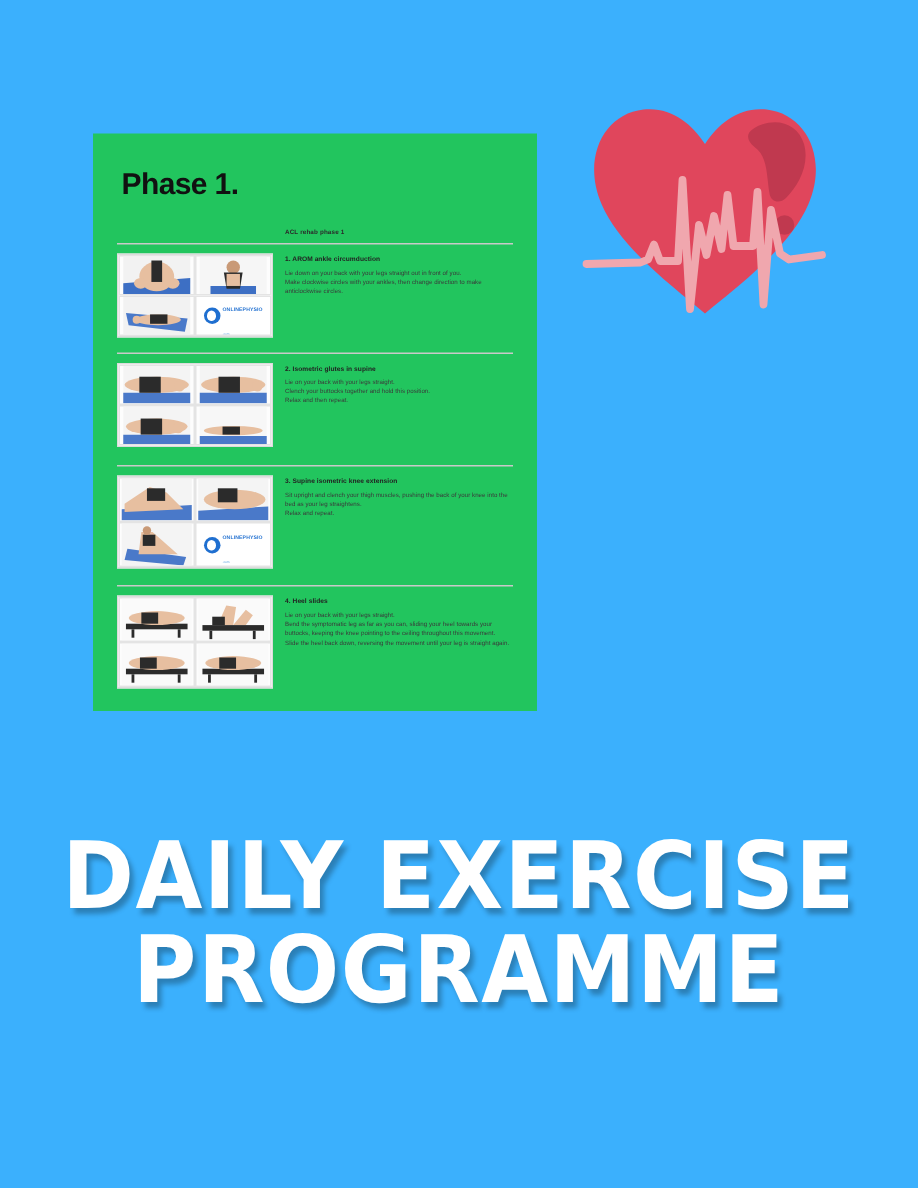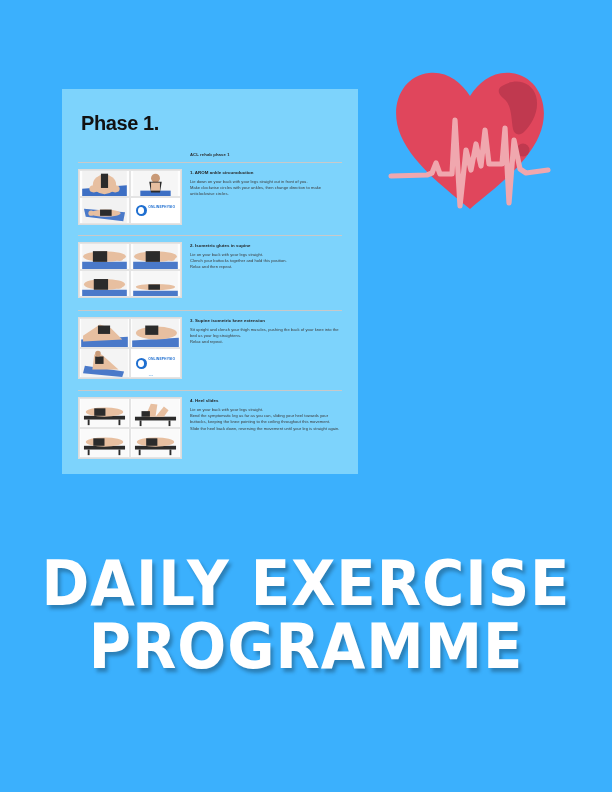--- a/index.html
+++ b/index.html
@@ -25,21 +25,21 @@
   }
   .heart-wrap svg { display: block; width: 100%; height: 100%; }
 
   
   .sheet {
     position: absolute;
     left: 62px;
     top: 89px;
     width: 296px;
     height: 385px;
-    background: #7dd3fc;
+    background: #22c55e;
     box-sizing: border-box;
     padding: 18px 16px 10px 16px;
     overflow: hidden;
   }
   .sheet-title {
     font-size: 20px;
     font-weight: bold;
     color: #111111;
     letter-spacing: -0.4px;
     margin: 6px 0 0 3px;

